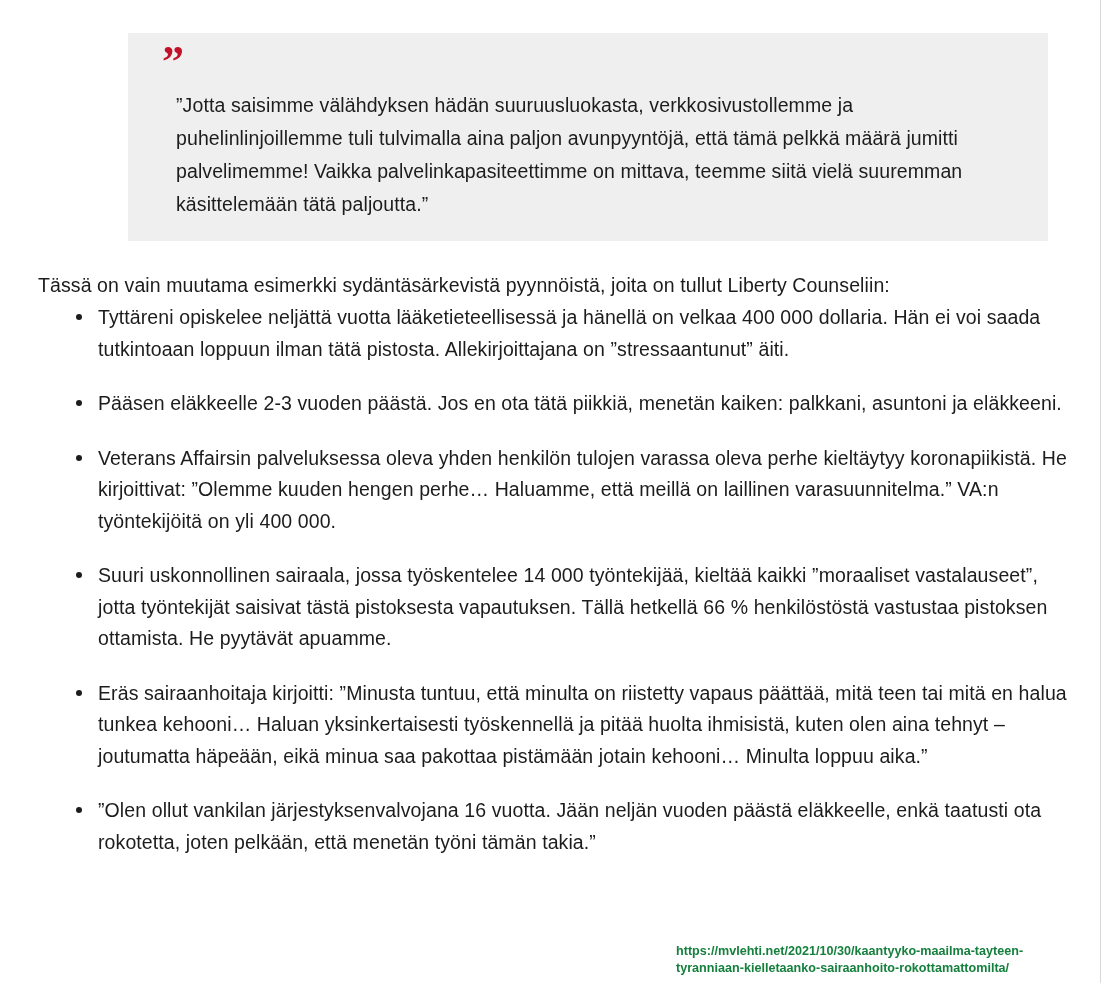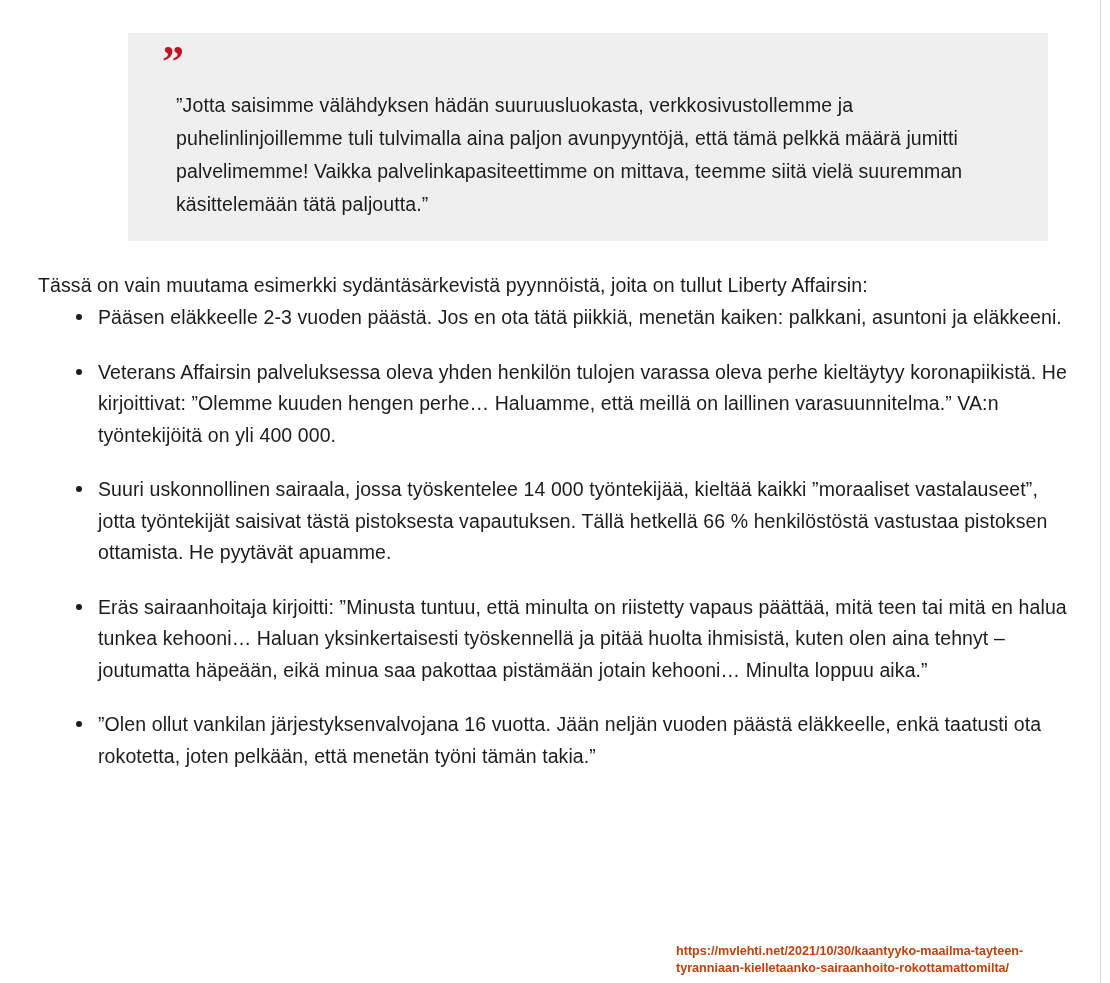--- a/index.html
+++ b/index.html
@@ -110,43 +110,47 @@
 
   
   .source-url {
     position: absolute;
     left: 676px;
     top: 943px;
     width: 400px;
     font-size: 12.6px;
     line-height: 17px;
     font-weight: 700;
-    color: #c2410c;
+    color: #15803d;
     text-decoration: none;
     word-break: break-word;
     letter-spacing: 0px;
   }
 </style>
 </head>
 <body>
 
 <div class="page">
 
   <div class="right-rule"></div>
 
   <div class="content">
 
     <blockquote class="quote-block">
       <span class="quote-mark">”</span>
       <p class="quote-text">”Jotta saisimme välähdyksen hädän suuruusluokasta, verkkosivustollemme ja puhelinlinjoillemme tuli tulvimalla aina paljon avunpyyntöjä, että tämä pelkkä määrä jumitti palvelimemme! Vaikka palvelinkapasiteettimme on mittava, teemme siitä vielä suuremman käsittelemään tätä paljoutta.”</p>
     </blockquote>
 
-    <p class="intro">Tässä on vain muutama esimerkki sydäntäsärkevistä pyynnöistä, joita on tullut Liberty Affairsin:</p>
+    <p class="intro">Tässä on vain muutama esimerkki sydäntäsärkevistä pyynnöistä, joita on tullut Liberty Counseliin:</p>
 
     <ul class="bullet-list">
+      <li class="bullet-item">
+        <span class="dot"></span>
+        <span>Tyttäreni opiskelee neljättä vuotta lääketieteellisessä ja hänellä on velkaa 400 000 dollaria. Hän ei voi saada tutkintoaan loppuun ilman tätä pistosta. Allekirjoittajana on ”stressaantunut” äiti.</span>
+      </li>
       <li class="bullet-item">
         <span class="dot"></span>
         <span>Pääsen eläkkeelle 2-3 vuoden päästä. Jos en ota tätä piikkiä, menetän kaiken: palkkani, asuntoni ja eläkkeeni.</span>
       </li>
       <li class="bullet-item">
         <span class="dot"></span>
         <span>Veterans Affairsin palveluksessa oleva yhden henkilön tulojen varassa oleva perhe kieltäytyy koronapiikistä. He kirjoittivat: ”Olemme kuuden hengen perhe… Haluamme, että meillä on laillinen varasuunnitelma.” VA:n työntekijöitä on yli 400 000.</span>
       </li>
       <li class="bullet-item">
         <span class="dot"></span>

